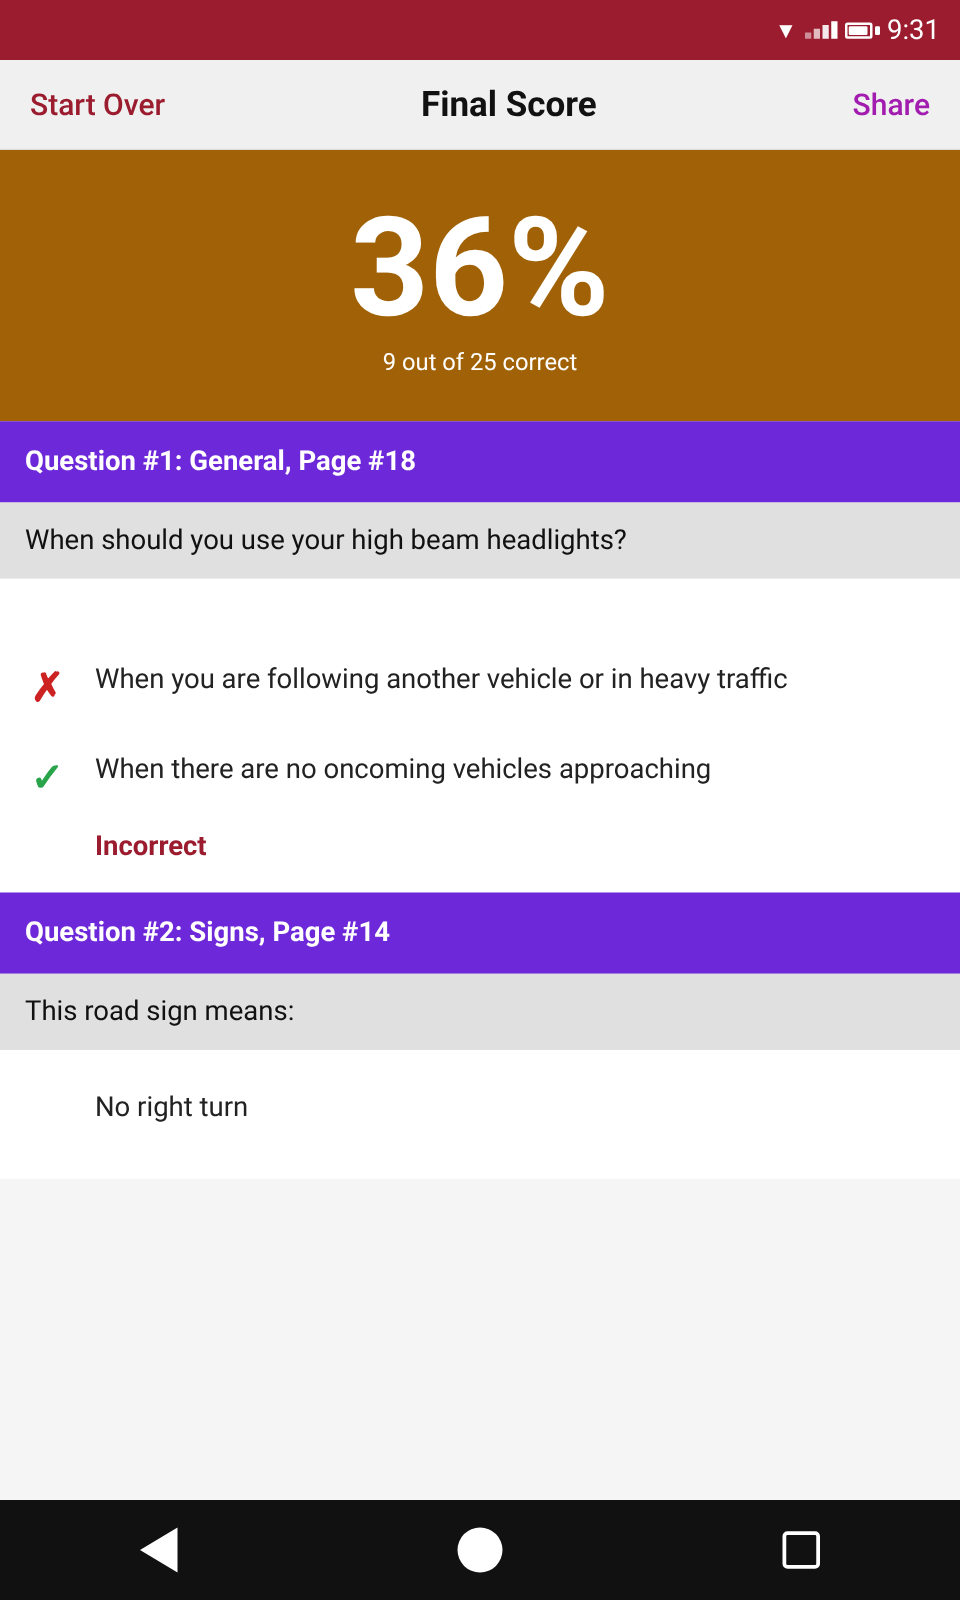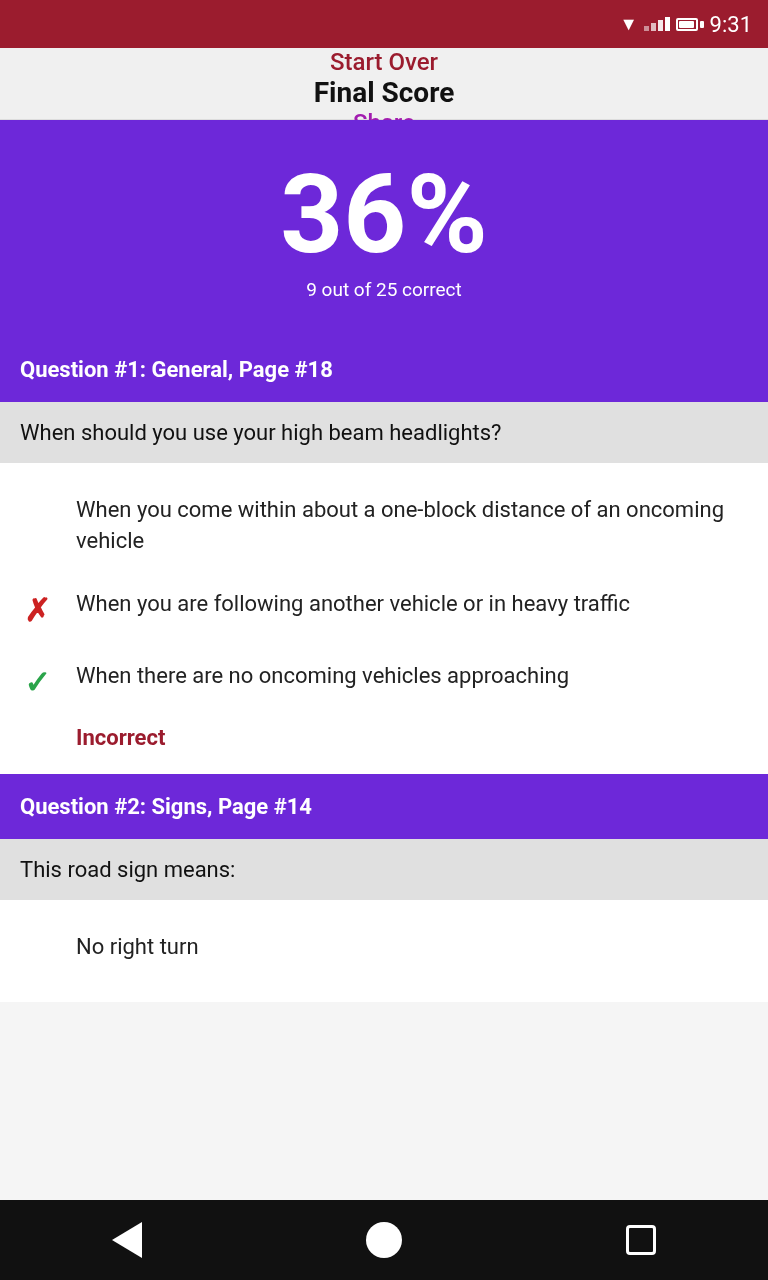--- a/index.html
+++ b/index.html
@@ -36,21 +36,20 @@
 
     
     .app-bar {
       background: #f0f0f0;
       height: 72px;
       display: flex;
       align-items: center;
       justify-content: space-between;
       padding: 0 24px;
       border-bottom: 1px solid #ddd;
-      flex-direction: column;
     }
     .app-bar-start-over {
       color: #9b1c2e;
       font-size: 24px;
       font-weight: 500;
       cursor: pointer;
     }
     .app-bar-title {
       color: #111;
       font-size: 28px;
@@ -58,21 +57,21 @@
     }
     .app-bar-share {
       color: #a21caf;
       font-size: 24px;
       font-weight: 500;
       cursor: pointer;
     }
 
     
     .score-banner {
-      background: #6d28d9;
+      background: #a16207;
       padding: 40px 20px 36px;
       display: flex;
       flex-direction: column;
       align-items: center;
       justify-content: center;
     }
     .score-percent {
       color: white;
       font-size: 110px;
       font-weight: bold;
@@ -280,21 +279,20 @@
   <div class="question-header">
     <span class="question-header-text">Question #1: General, Page #18</span>
   </div>
   <div class="question-text-row">
     <span class="question-text">When should you use your high beam headlights?</span>
   </div>
   <div class="answers-container">
 
     <div class="answer-row">
       <div class="answer-icon" style="min-width:36px;"></div>
-      <span class="answer-text">When you come within about a one-block distance of an oncoming vehicle</span>
     </div>
 
     <div class="answer-row">
       <div class="answer-icon" style="color:#cc2222; font-size:32px; font-weight:bold;">✗</div>
       <span class="answer-text">When you are following another vehicle or in heavy traffic</span>
     </div>
 
     <div class="answer-row">
       <div class="answer-icon" style="color:#2aa44a; font-size:32px; font-weight:bold;">✓</div>
       <span class="answer-text">When there are no oncoming vehicles approaching</span>

